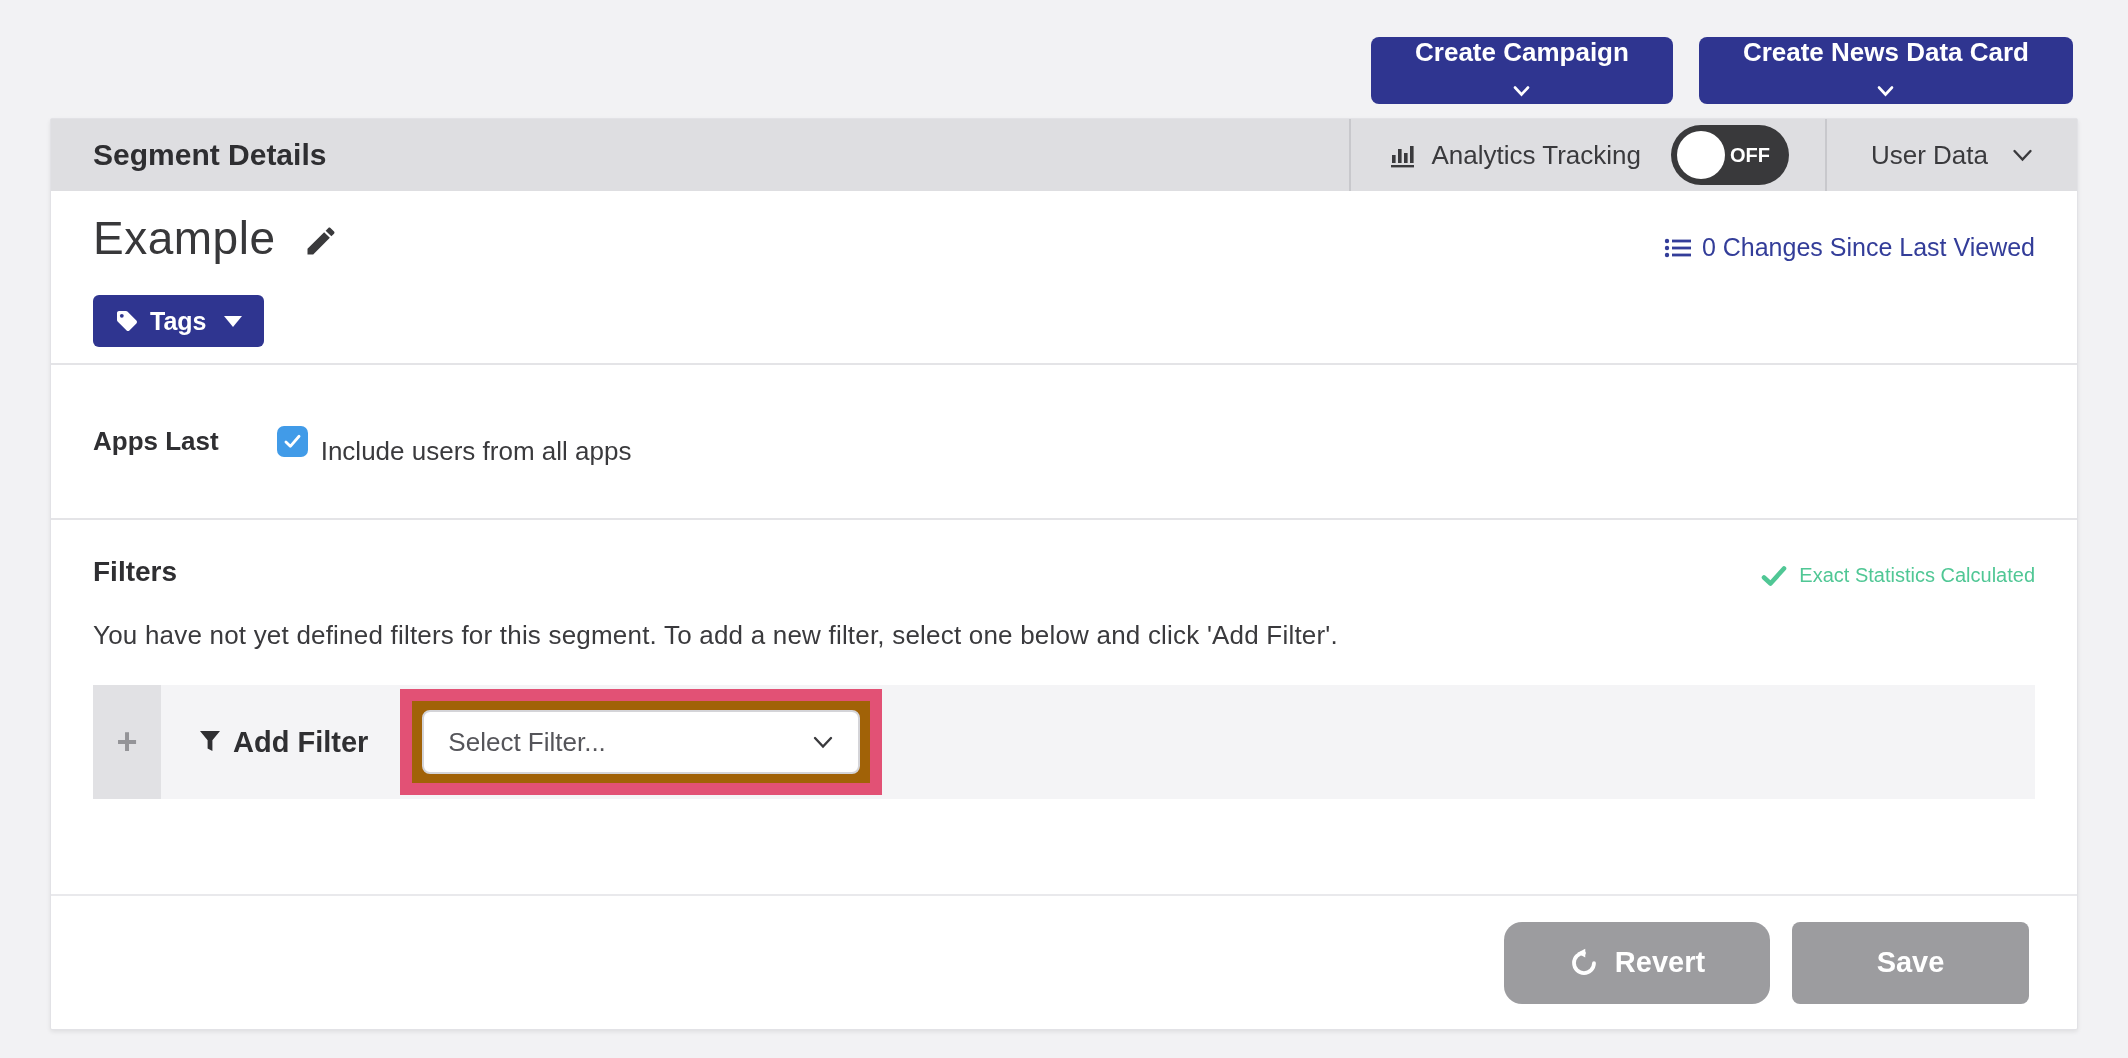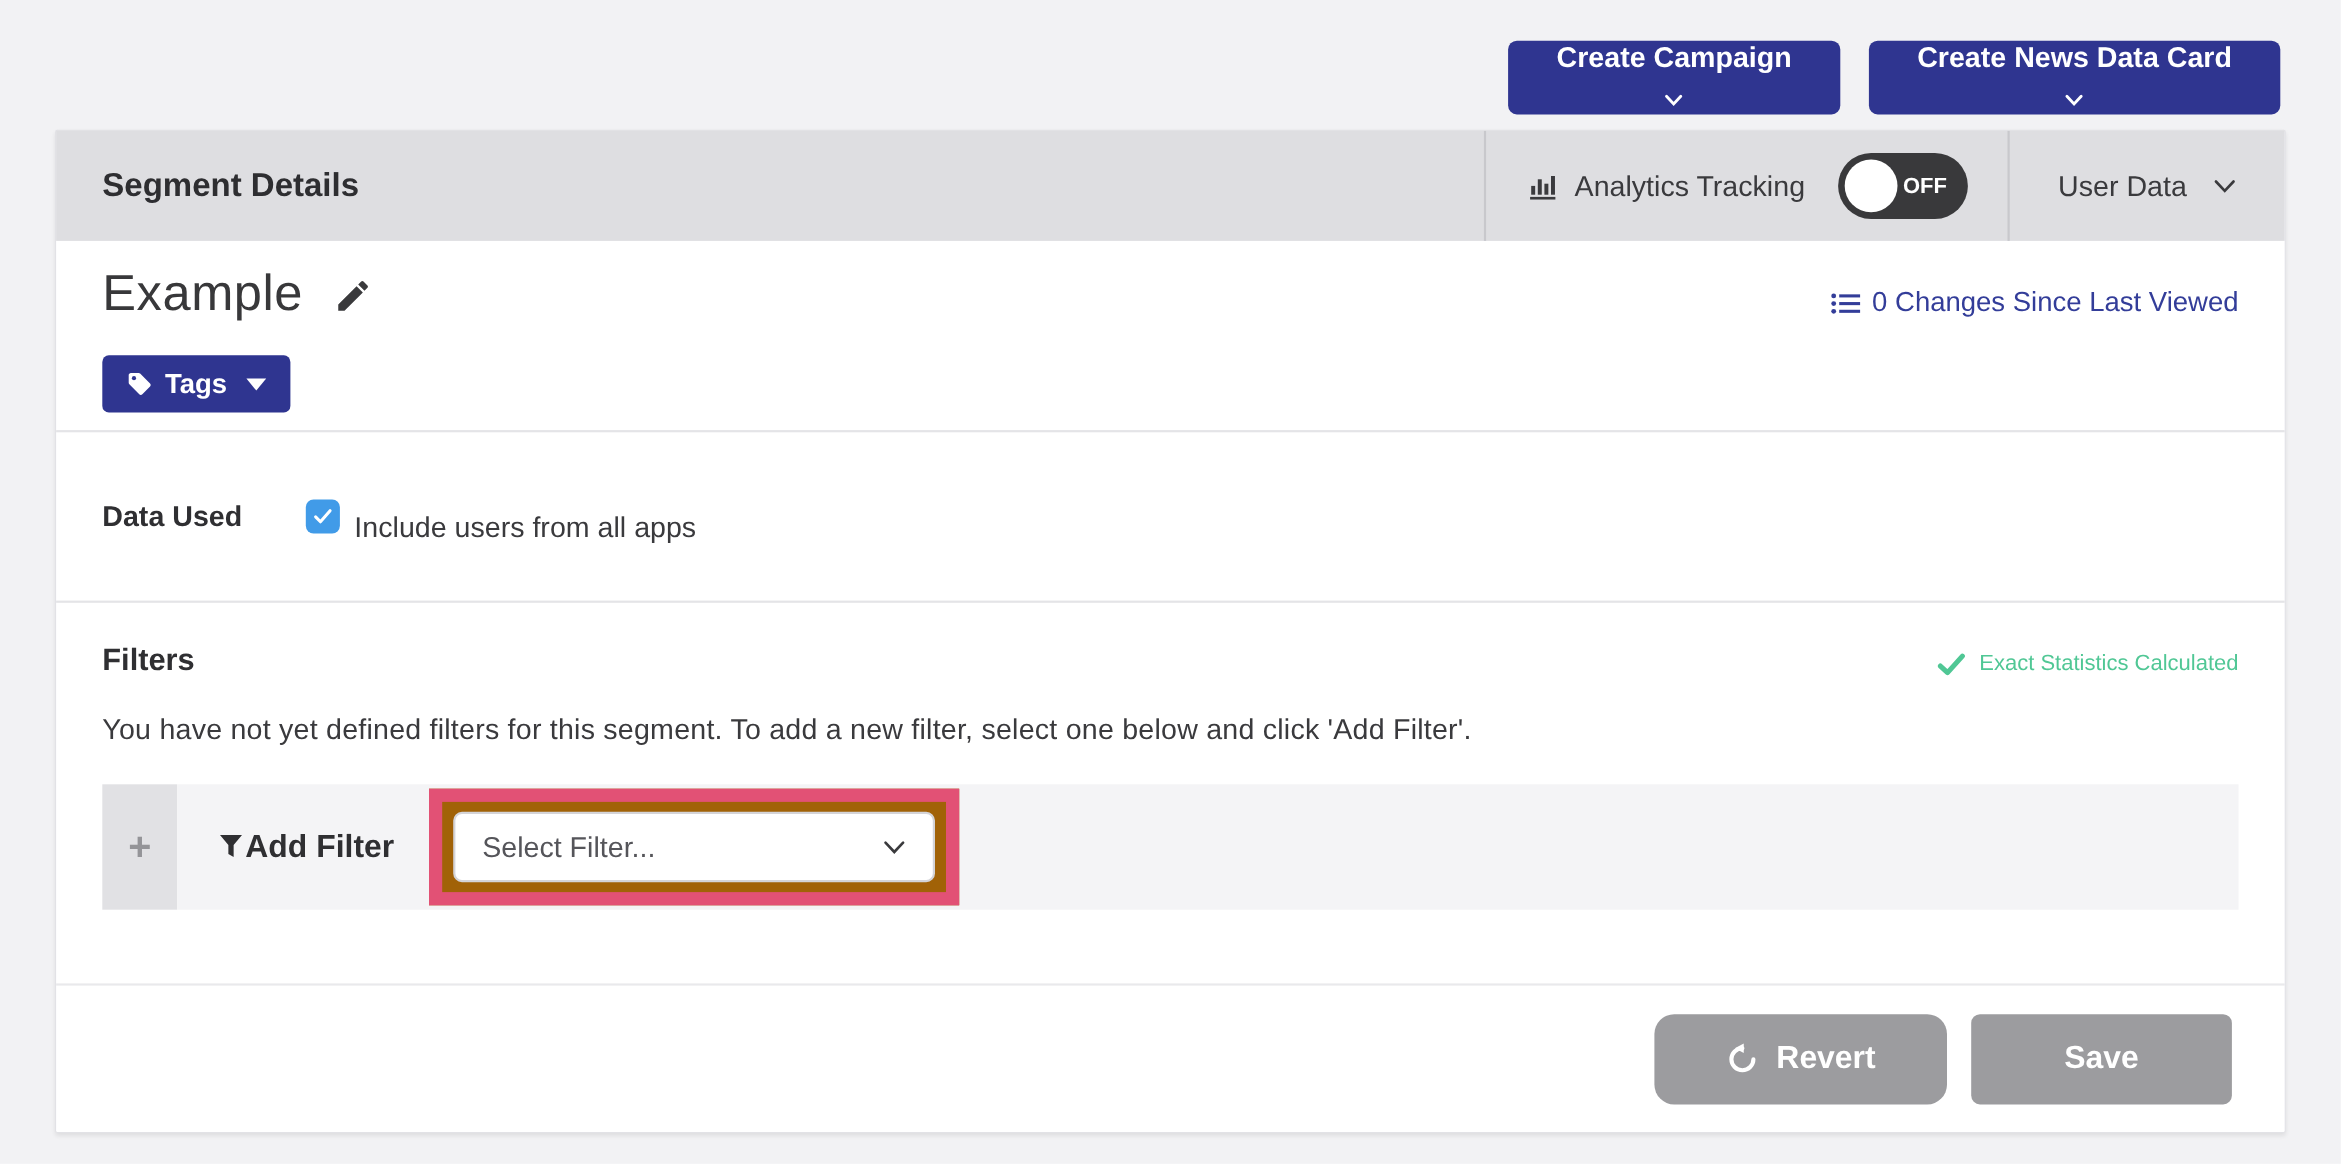--- a/index.html
+++ b/index.html
@@ -35,21 +35,21 @@
     width: 2028px; height: 912px;
     background: #fff;
     border: 1px solid #E2E2E6;
     border-radius: 2px;
     box-shadow: 0 2px 4px rgba(0,0,0,0.08);
     display: flex; flex-direction: column;
   }
 
   
   .card-header {
-    height: 100px; background: #DEDEE1;
+    height: 72px; background: #DEDEE1;
     display: flex; align-items: stretch; flex-shrink: 0;
   }
   .card-header-title {
     font-size: 30px; font-weight: 700; color: #2E2E31;
     align-self: center; padding-left: 42px; flex: 1;
   }
   .hdr-section {
     display: flex; align-items: center;
     border-left: 2px solid #C8C8CC;
   }
@@ -136,21 +136,21 @@
     width: 68px; background: #E1E1E4;
     display: flex; align-items: center; justify-content: center;
     font-size: 36px; font-weight: 700; color: #949498;
     cursor: pointer; flex-shrink: 0;
   }
   .filter-row-body {
     flex: 1; background: #F4F4F6;
     display: flex; align-items: center;
   }
   .add-filter-label {
-    margin-left: 38px; display: flex; align-items: center; gap: 2px;
+    margin-left: 38px; display: flex; align-items: center; gap: 12px;
     font-size: 29px; font-weight: 700; color: #2F2F32;
   }
   .highlight-box {
     margin-left: 32px;
     border: 12px solid #E25175;
     background: #a16207;
     padding: 9px 10px;
     display: flex; align-items: center;
   }
   .select-filter {
@@ -261,21 +261,21 @@
           <path d="M11 2c.5 0 1 .2 1.4.6l9 9c.8.8.8 2 0 2.8l-7 7c-.8.8-2 .8-2.8 0l-9-9C2.2 12 2 11.5 2 11V4c0-1.1.9-2 2-2h7z" fill="#fff"></path>
           <circle cx="6.8" cy="6.8" r="1.9" fill="#2F3590"></circle>
         </svg>
       </span>
       <span>Tags</span>
       <span class="caret-down"></span>
     </button>
   </div>
 
   <div class="section-apps">
-    <span class="apps-label">Data Used</span>
+    <span class="apps-label">Apps Last</span>
     <div class="checkbox-row">
       <span class="checkbox">
         <svg width="21" height="21" viewBox="0 0 24 24">
             <polyline points="4.5,12.5 9.5,17.5 19.5,6" fill="none" stroke="#fff" stroke-width="3.2" stroke-linecap="round" stroke-linejoin="round"></polyline>
           </svg>
       </span>
       <span class="checkbox-label">Include users from all apps</span>
     </div>
   </div>
 

